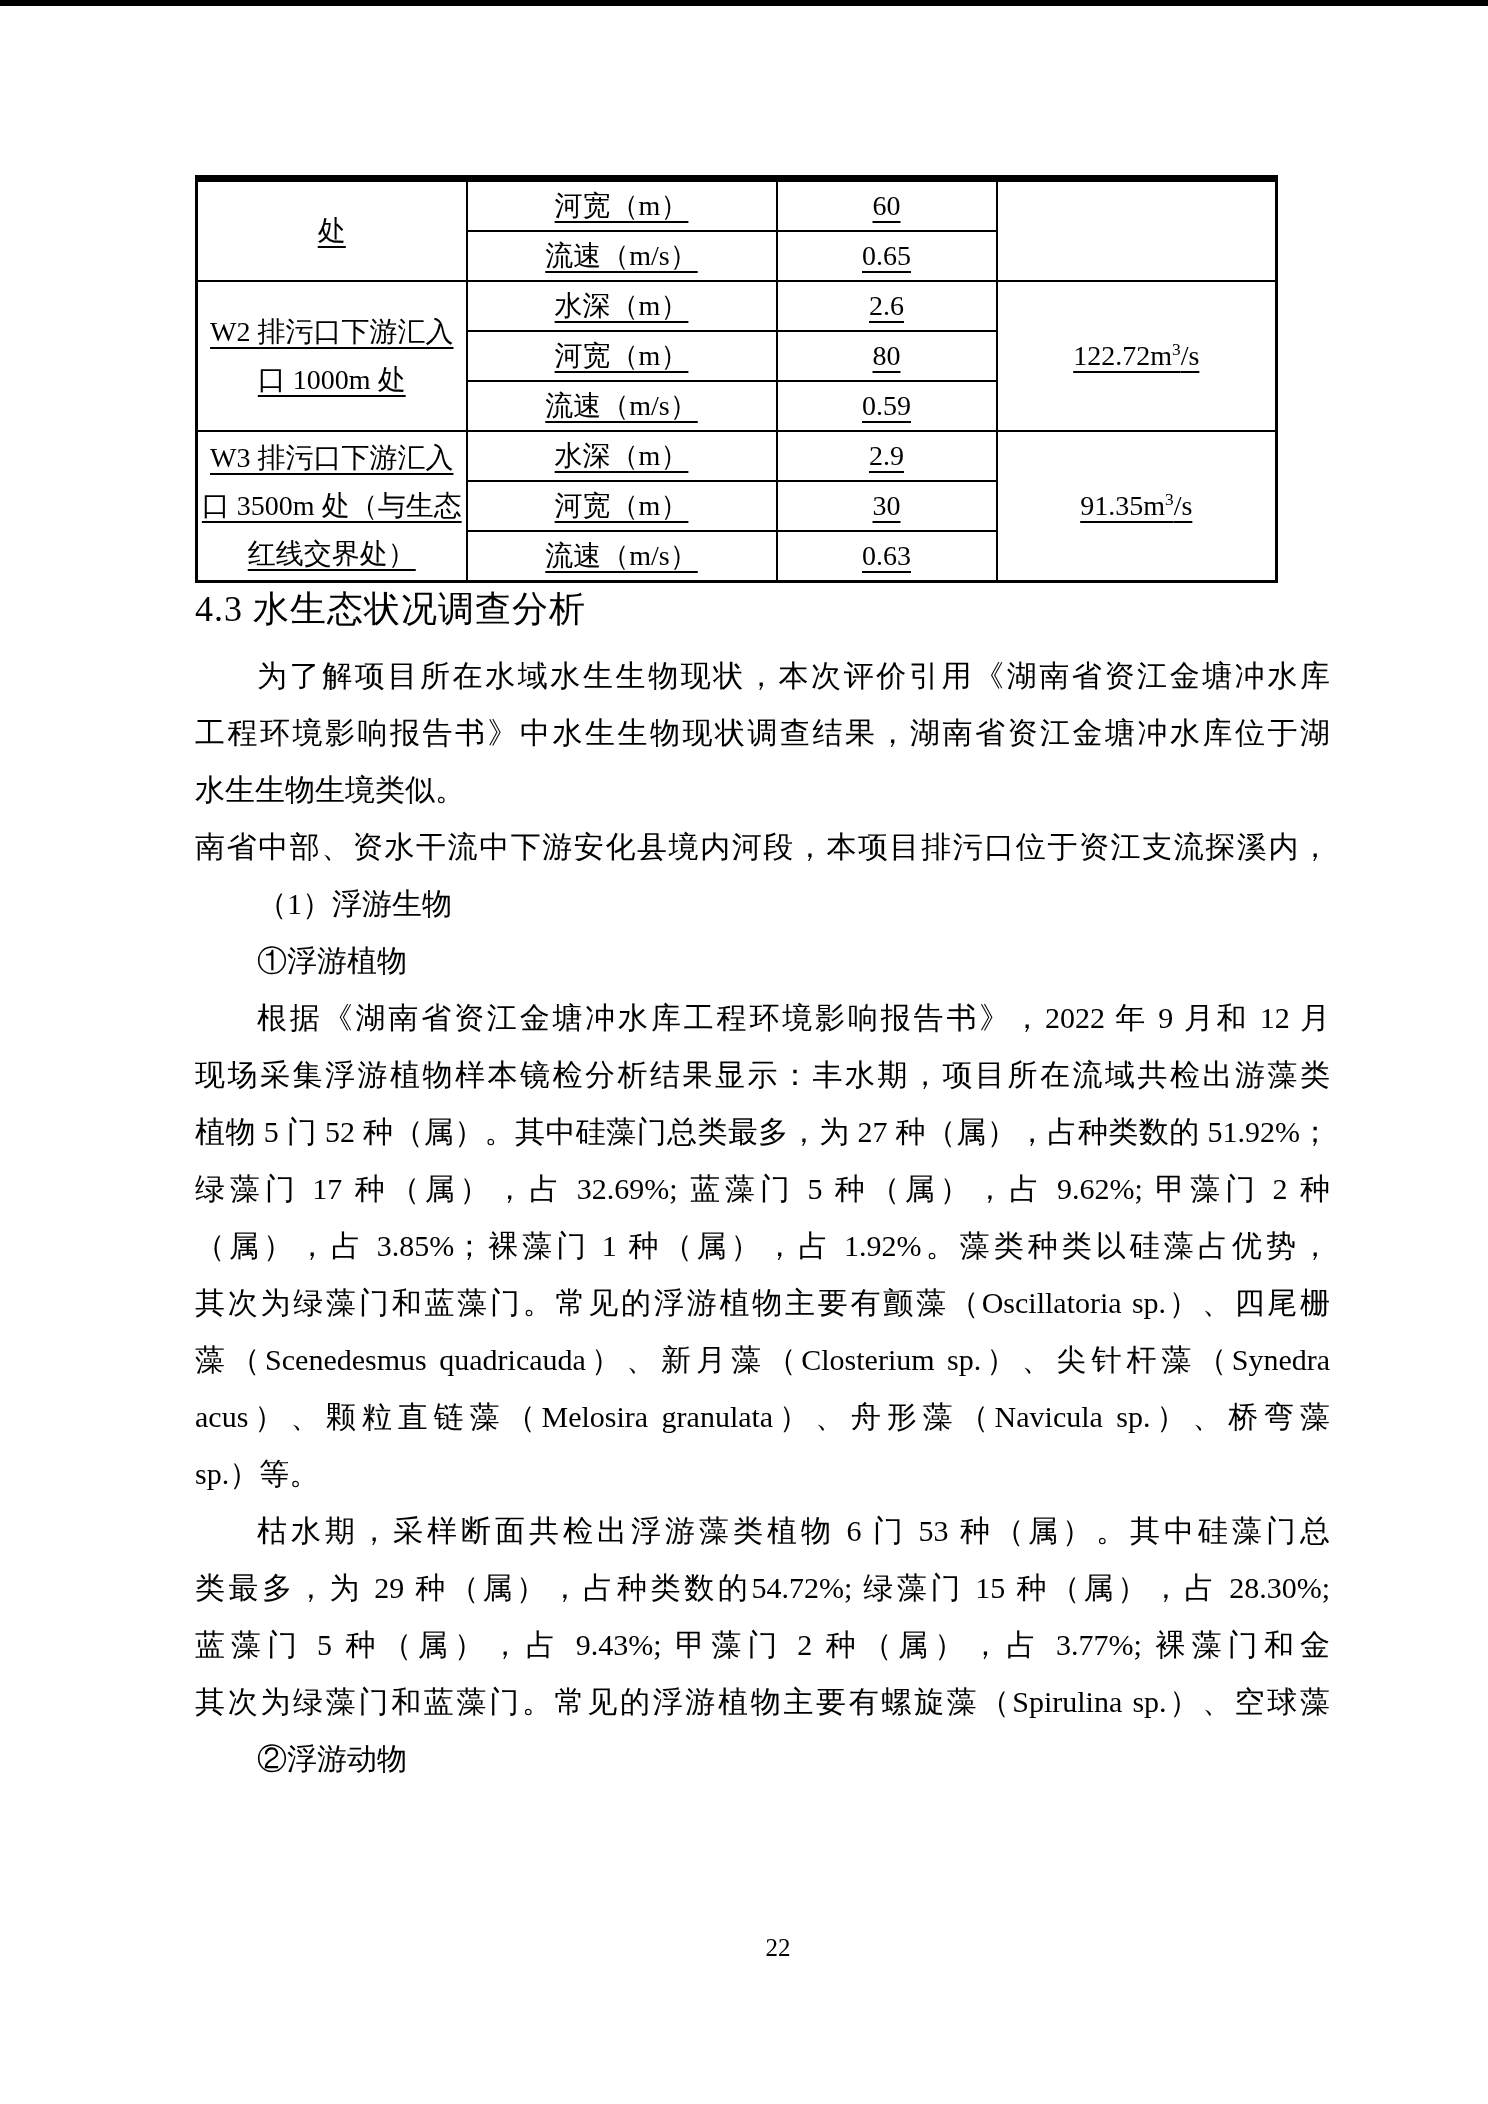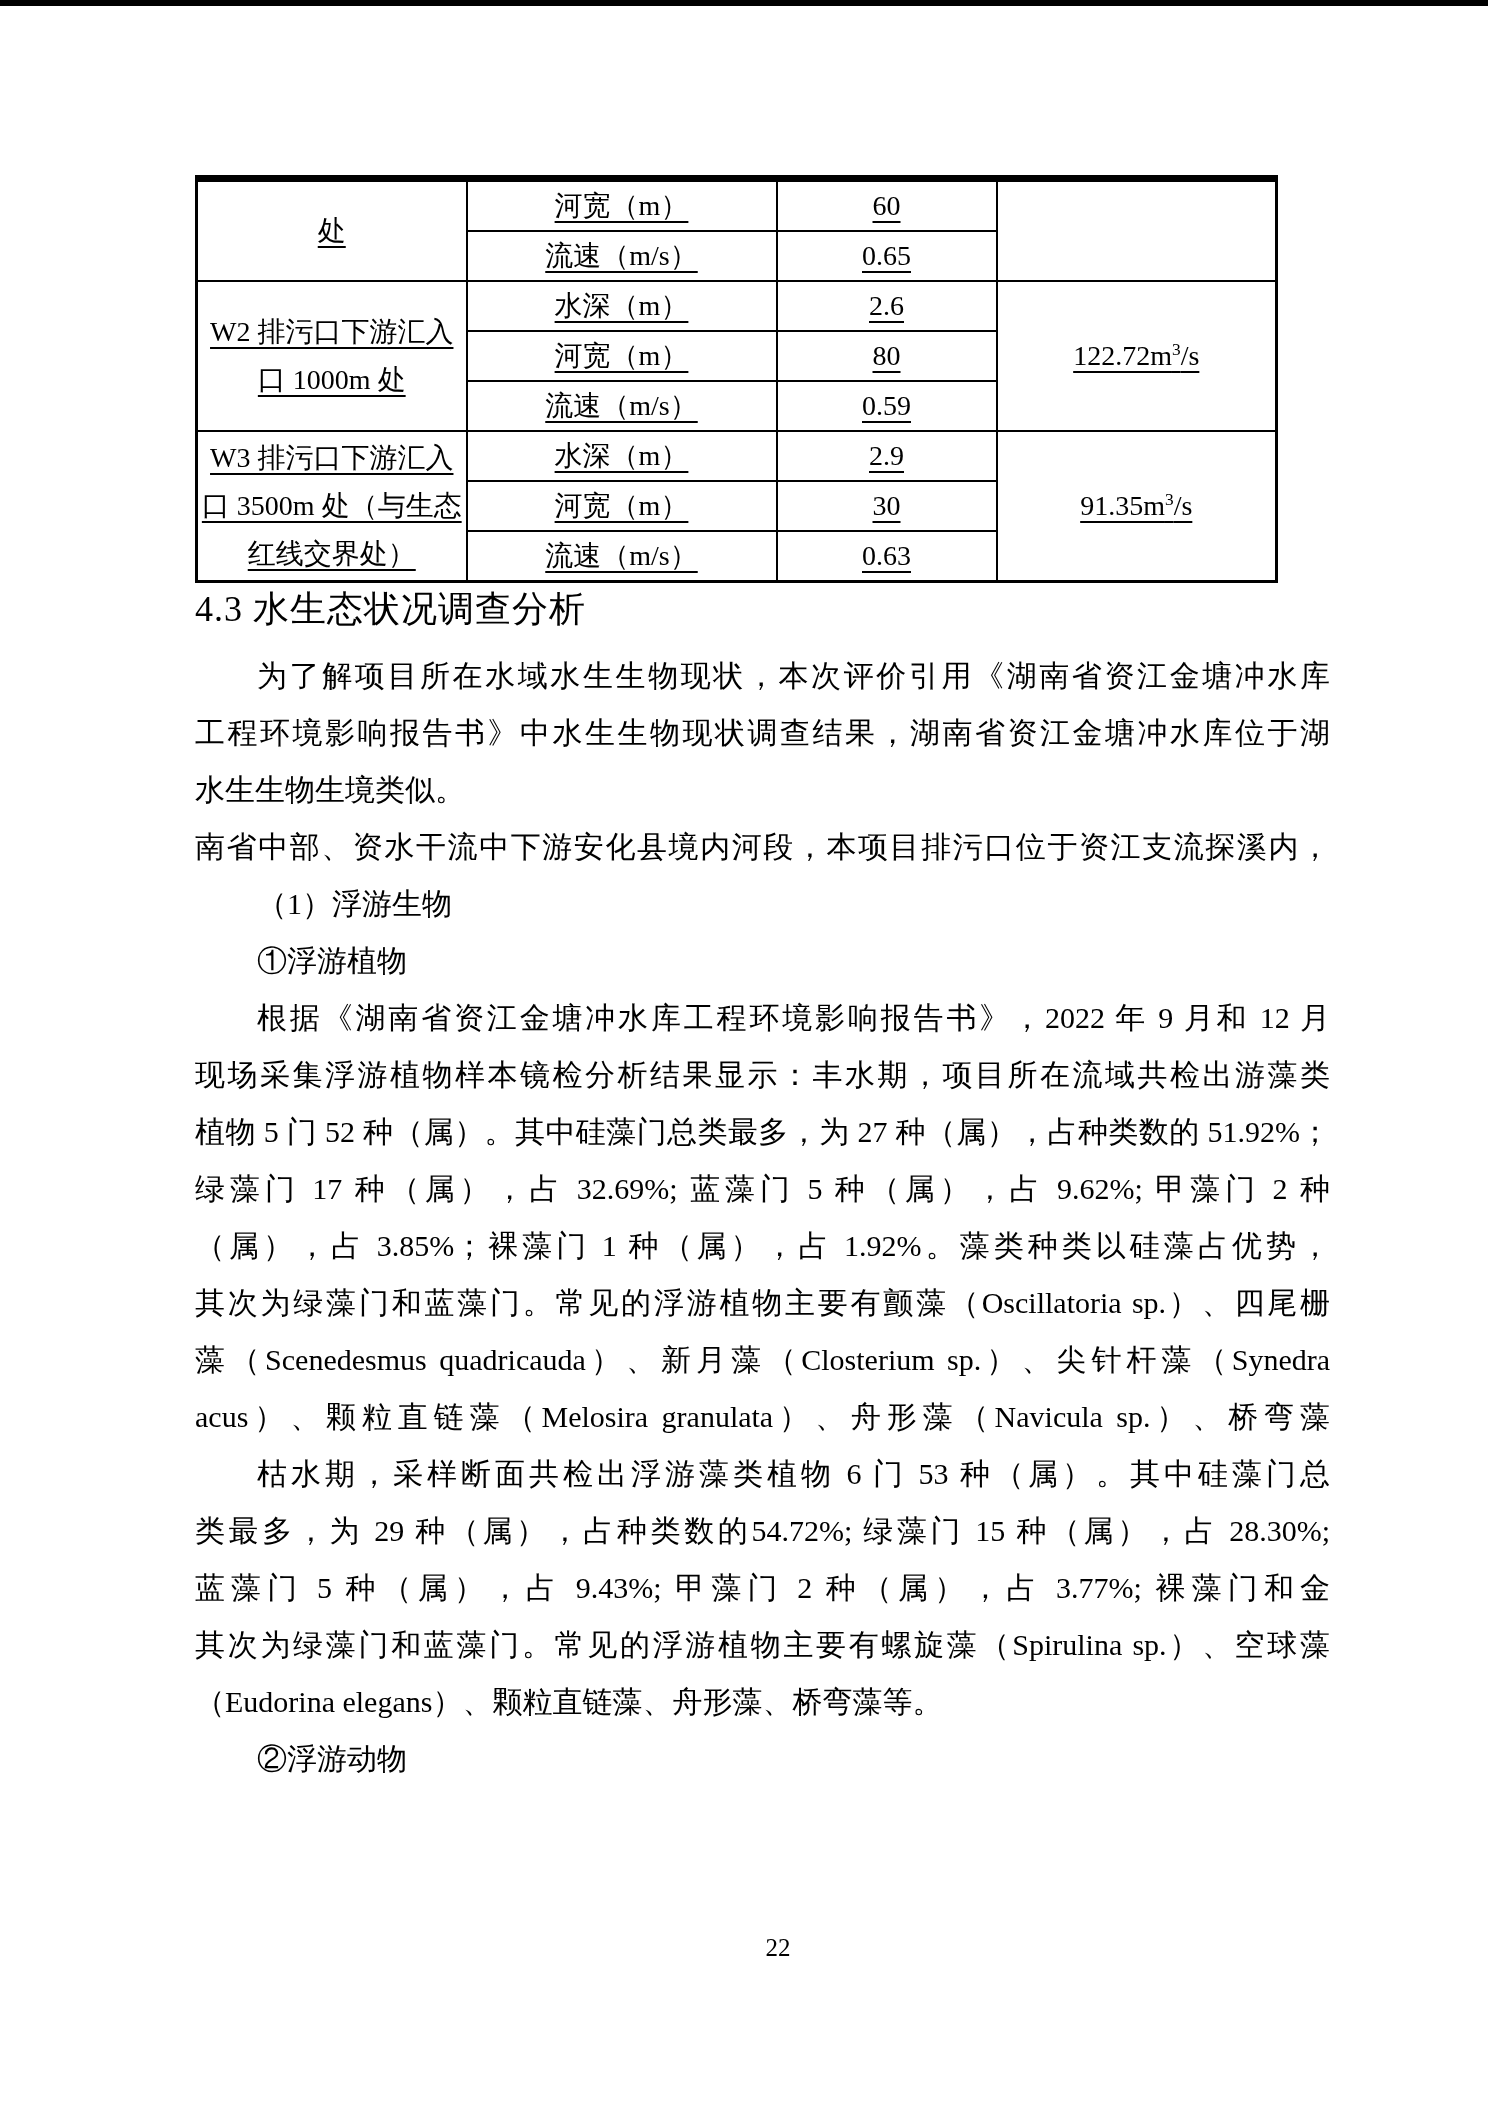--- a/index.html
+++ b/index.html
@@ -119,25 +119,25 @@
     <div class="ln ind">①浮游植物</div>
 
     <div class="ln jl ind">根据《湖南省资江金塘冲水库工程环境影响报告书》，2022 年 9 月和 12 月</div>
     <div class="ln jl">现场采集浮游植物样本镜检分析结果显示：丰水期，项目所在流域共检出游藻类</div>
     <div class="ln jl">植物 5 门 52 种（属）。其中硅藻门总类最多，为 27 种（属），占种类数的 51.92%；</div>
     <div class="ln jl">绿藻门 17 种（属），占 32.69%; 蓝藻门 5 种（属），占 9.62%; 甲藻门 2 种</div>
     <div class="ln jl">（属），占 3.85%；裸藻门 1 种（属），占 1.92%。藻类种类以硅藻占优势，</div>
     <div class="ln jl">其次为绿藻门和蓝藻门。常见的浮游植物主要有颤藻（Oscillatoria sp.）、四尾栅</div>
     <div class="ln jl">藻（Scenedesmus quadricauda）、新月藻（Closterium sp.）、尖针杆藻（Synedra</div>
     <div class="ln jl">acus）、颗粒直链藻（Melosira granulata）、舟形藻（Navicula sp.）、桥弯藻（Cymbella</div>
+    <div class="ln">sp.）等。</div>
 
     <div class="ln jl ind">枯水期，采样断面共检出浮游藻类植物 6 门 53 种（属）。其中硅藻门总</div>
     <div class="ln jl">类最多，为 29 种（属），占种类数的54.72%; 绿藻门 15 种（属），占 28.30%;</div>
     <div class="ln jl">蓝藻门 5 种（属），占 9.43%; 甲藻门 2 种（属），占 3.77%; 裸藻门和金</div>
     <div class="ln jl">其次为绿藻门和蓝藻门。常见的浮游植物主要有螺旋藻（Spirulina sp.）、空球藻</div>
-    <div class="ln">（Eudorina elegans）、颗粒直链藻、舟形藻、桥弯藻等。</div>
 
     <div class="ln ind">②浮游动物</div>
   </div>
 
 </div>
 
 <div class="pageno">22</div>
 
 </body></html>

